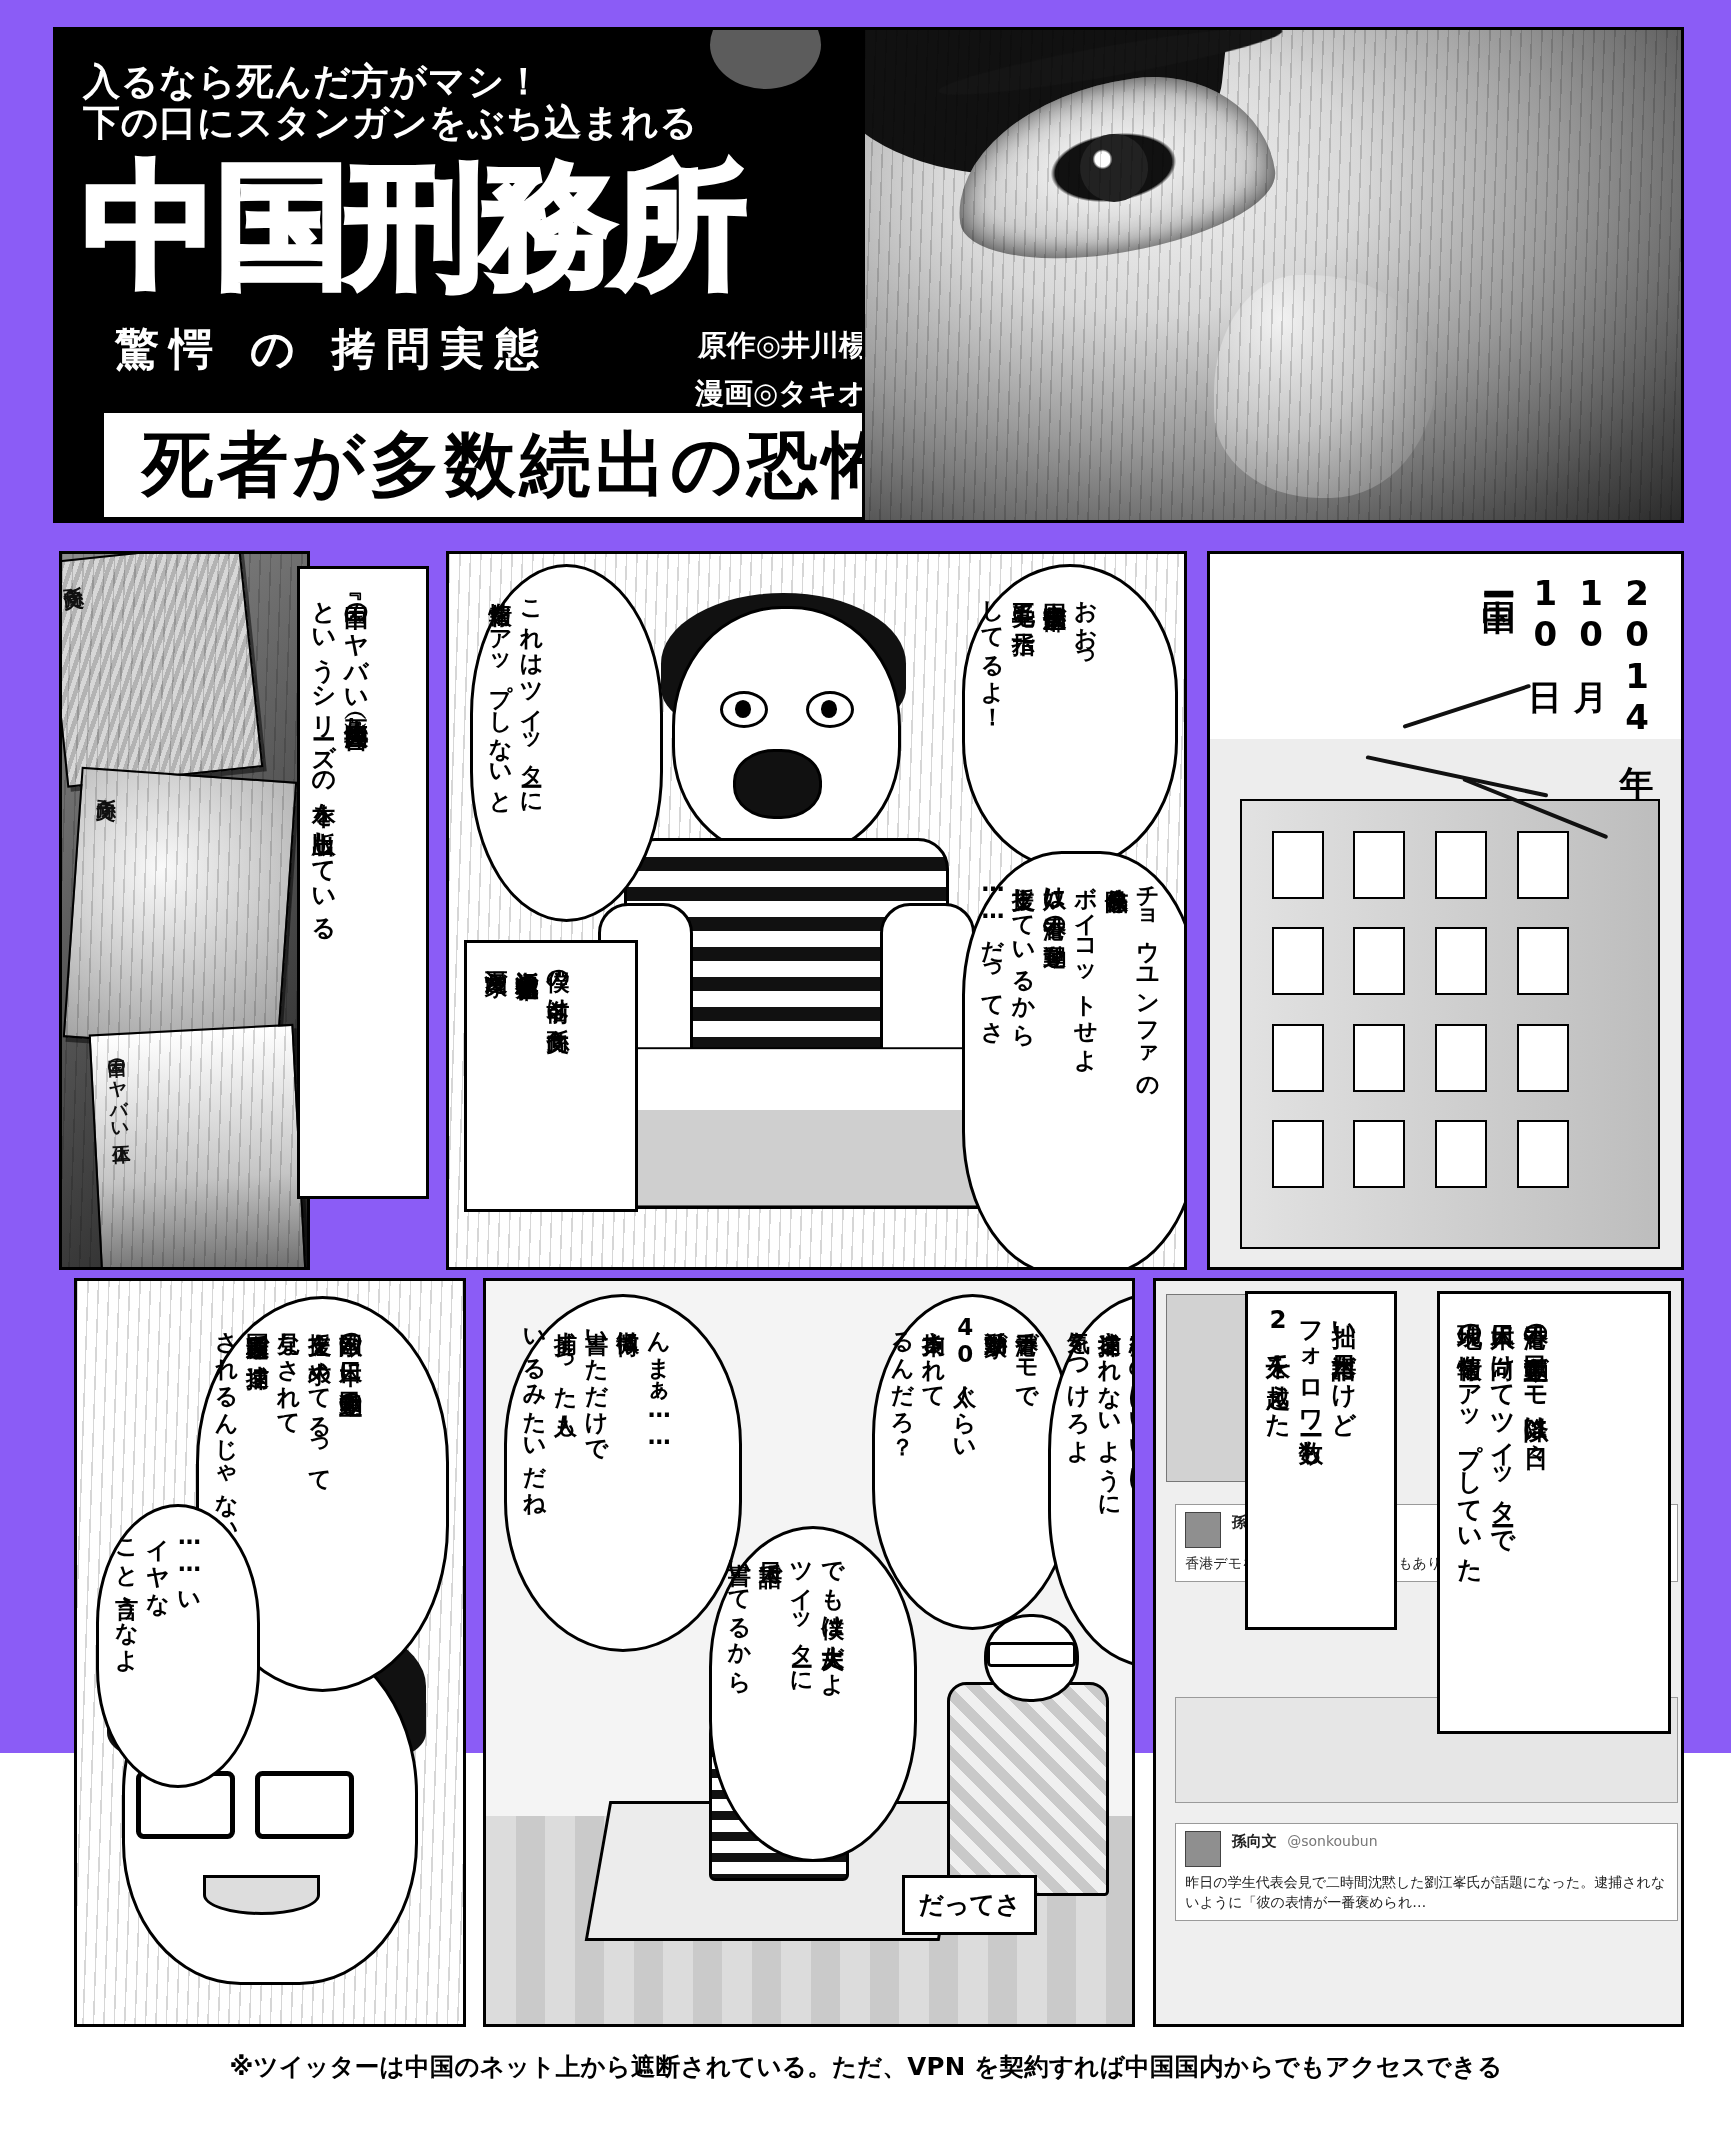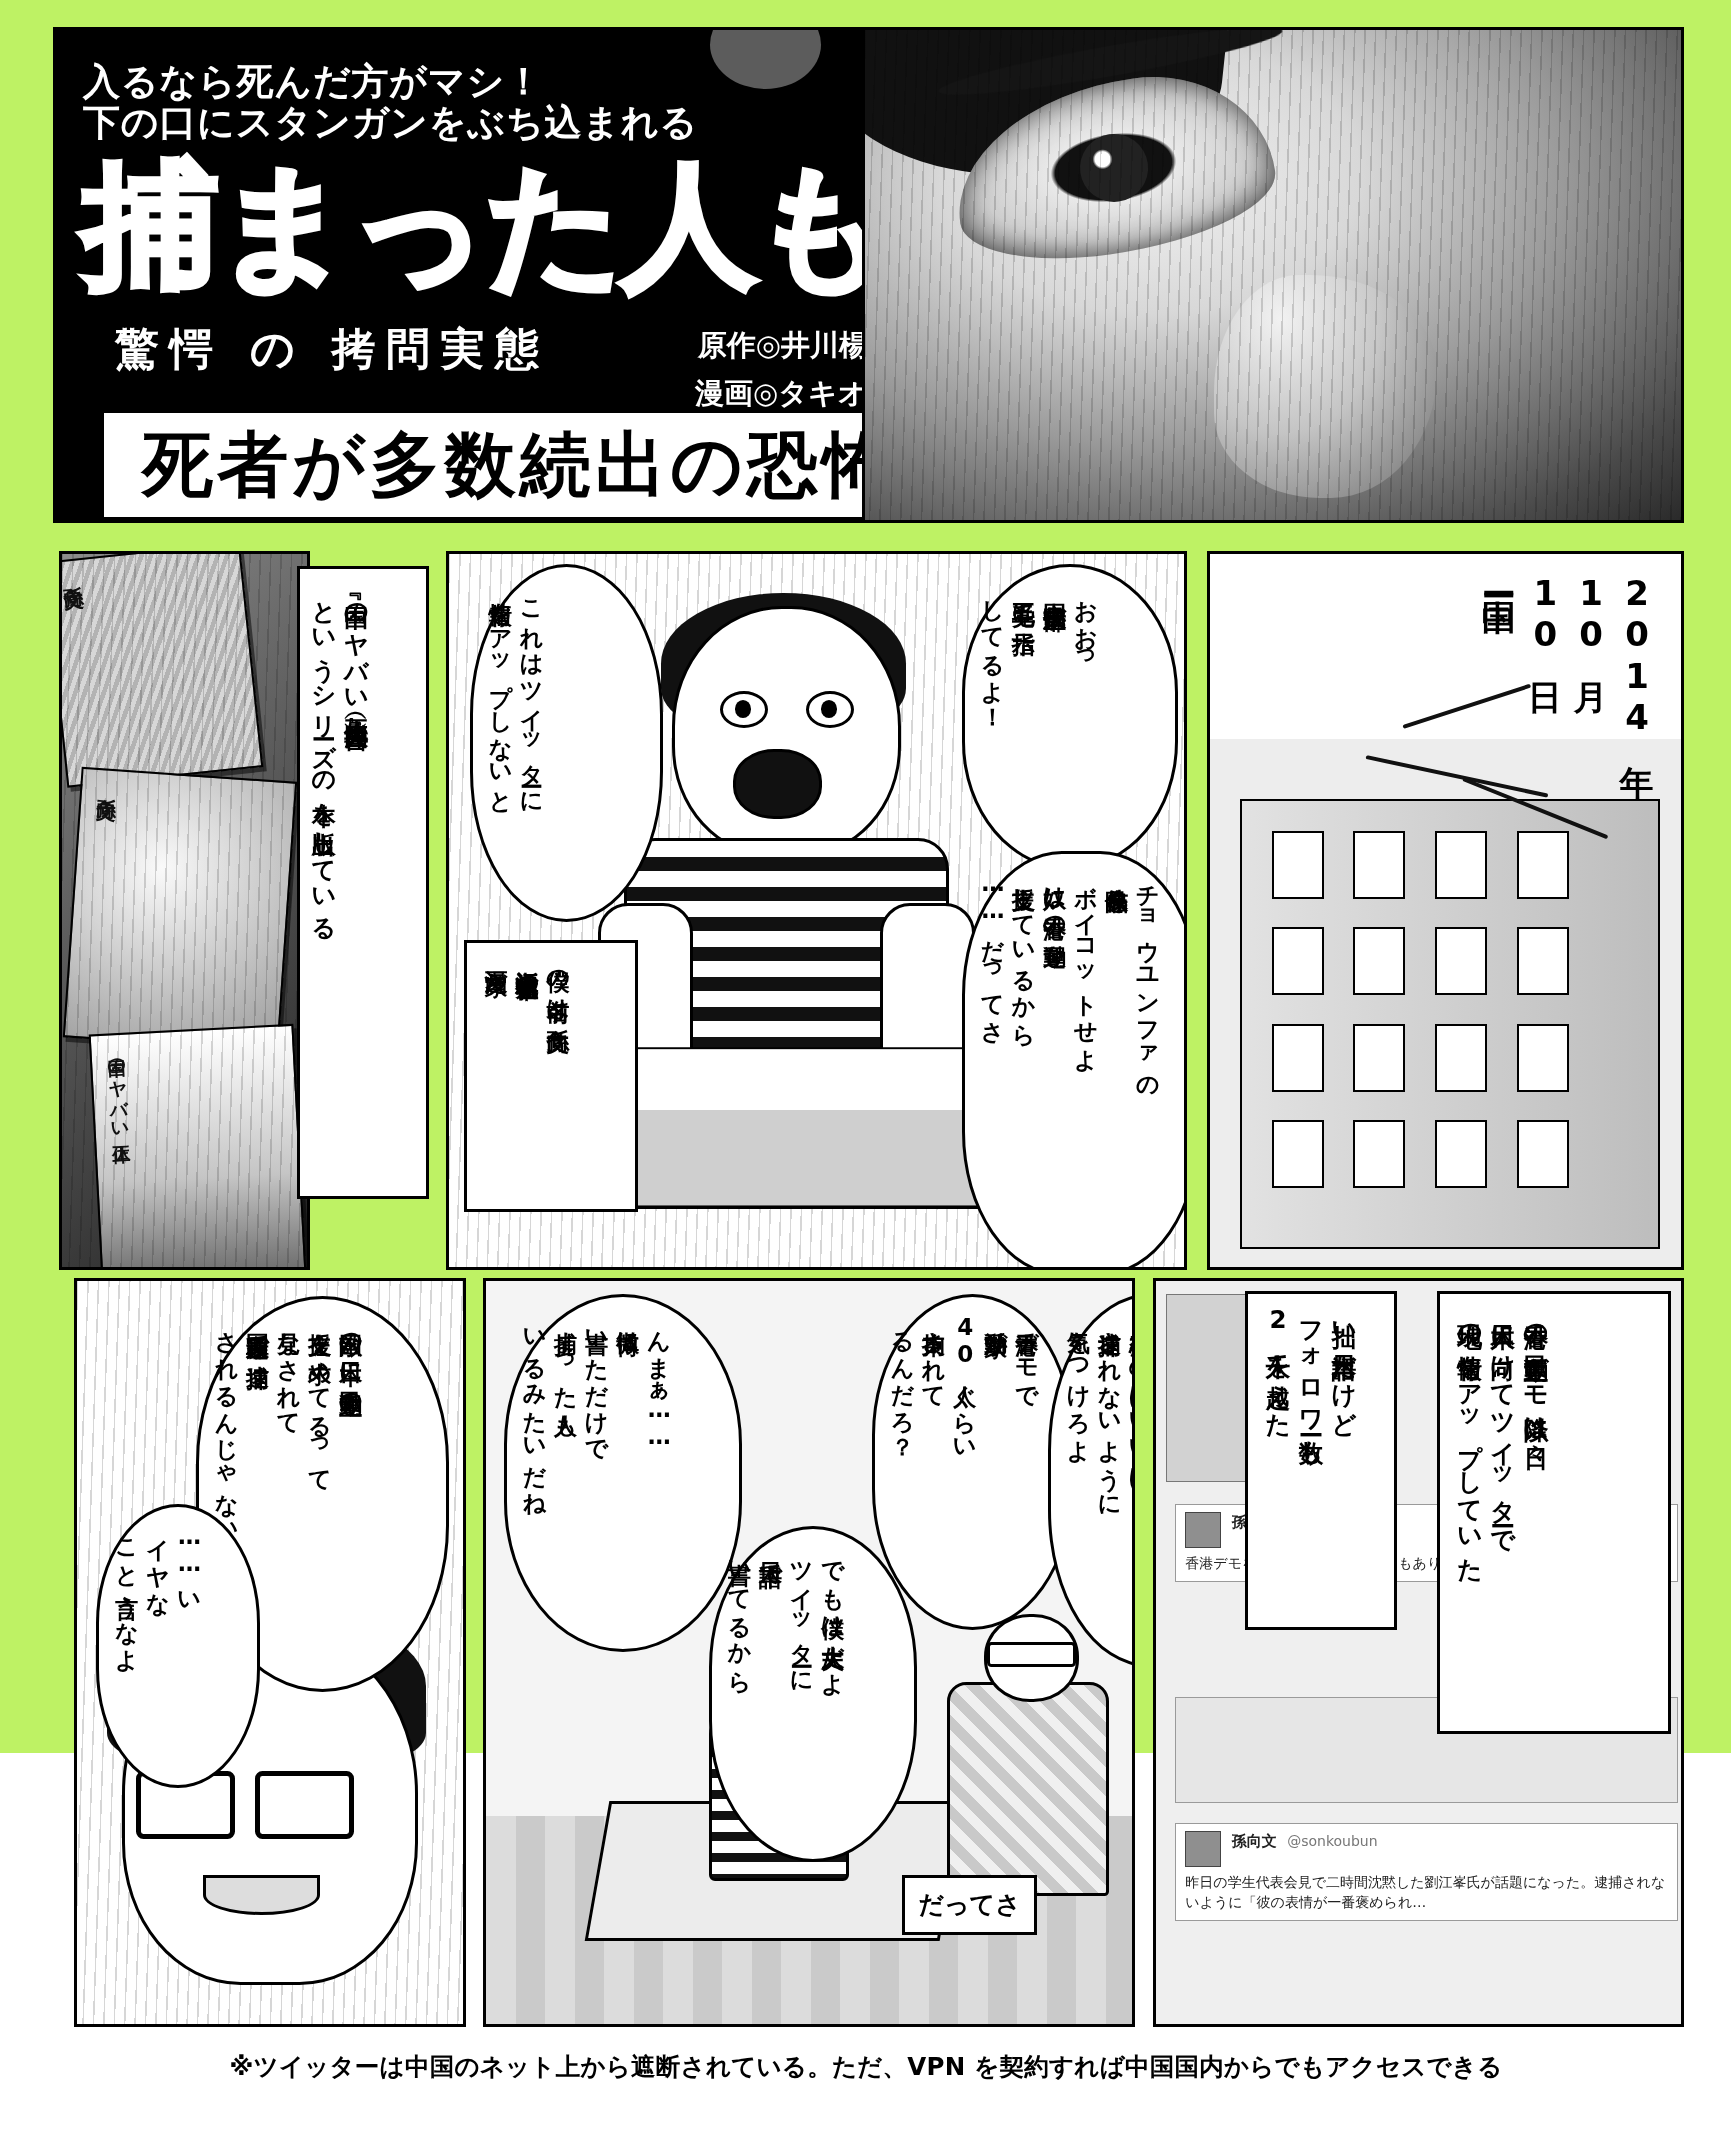--- a/index.html
+++ b/index.html
@@ -3,21 +3,21 @@
 <meta charset="utf-8">
 <style>
   html,body{margin:0;padding:0;background:#ffffff;}
   body{
     width:1732px;height:2129px;
     font-family:"DejaVu Sans", sans-serif;
     color:#000;
     position:relative;
     overflow:hidden;
   }
-  .page{position:relative;width:1732px;height:1753px;background:#bef264;}
+  .page{position:relative;width:1732px;height:1753px;background:#8b5cf6;}
 
   
   .v{
     writing-mode:vertical-rl;
     text-orientation:upright;
     font-family:"DejaVu Sans", sans-serif;
     line-height:1.35;
     letter-spacing:0.04em;
     white-space:pre-line;
   }
@@ -252,21 +252,21 @@
 </style>
 </head>
 <body>
 
 <div class="page">
 
   <div class="title-block">
     <div class="blot" style="left:654px;top:-30px;width:111px;height:89px;background:#5c5c5c;"></div>
     <div class="kicker v-none" style="white-space:pre-line;">入るなら死んだ方がマシ！
 下の口にスタンガンをぶち込まれる</div>
-    <div class="main-title">捕まった人も</div>
+    <div class="main-title">中国刑務所</div>
     <div class="sub-title">驚愕 の 拷問実態</div>
     <div class="credits">原作◎井川楊枝</div>
     <div class="credits" style="top:342px;">漫画◎タキオン</div>
     <div class="banner">
       <span>死者が多数続出の恐怖</span>
     </div>
   </div>
 
   <div class="title-photo">
     <div class="hair"></div>

